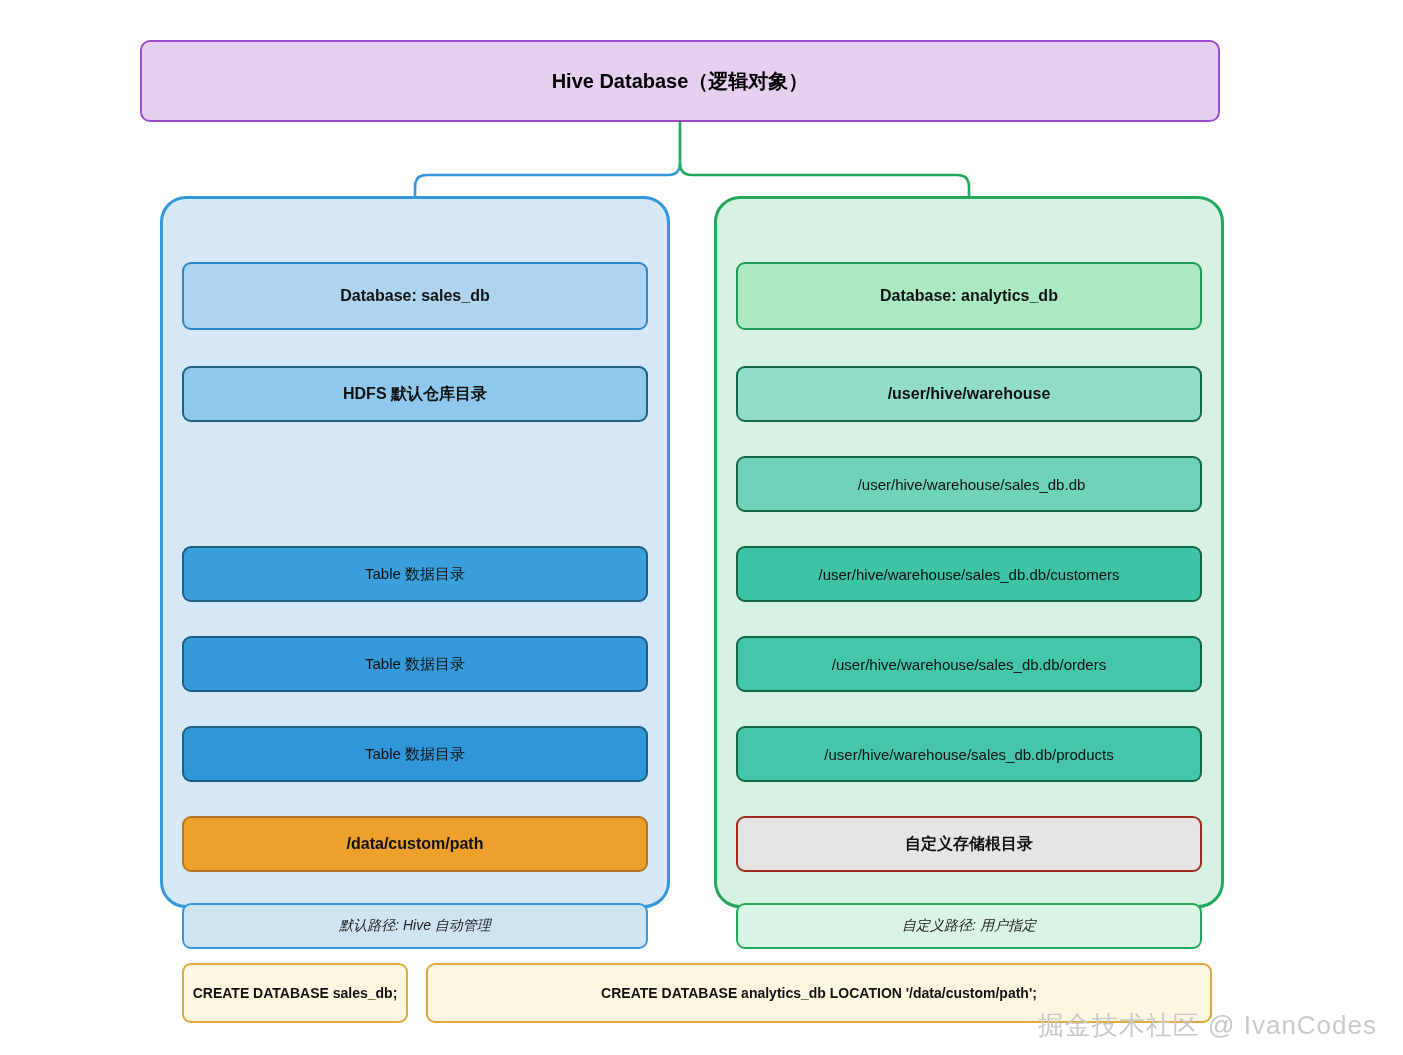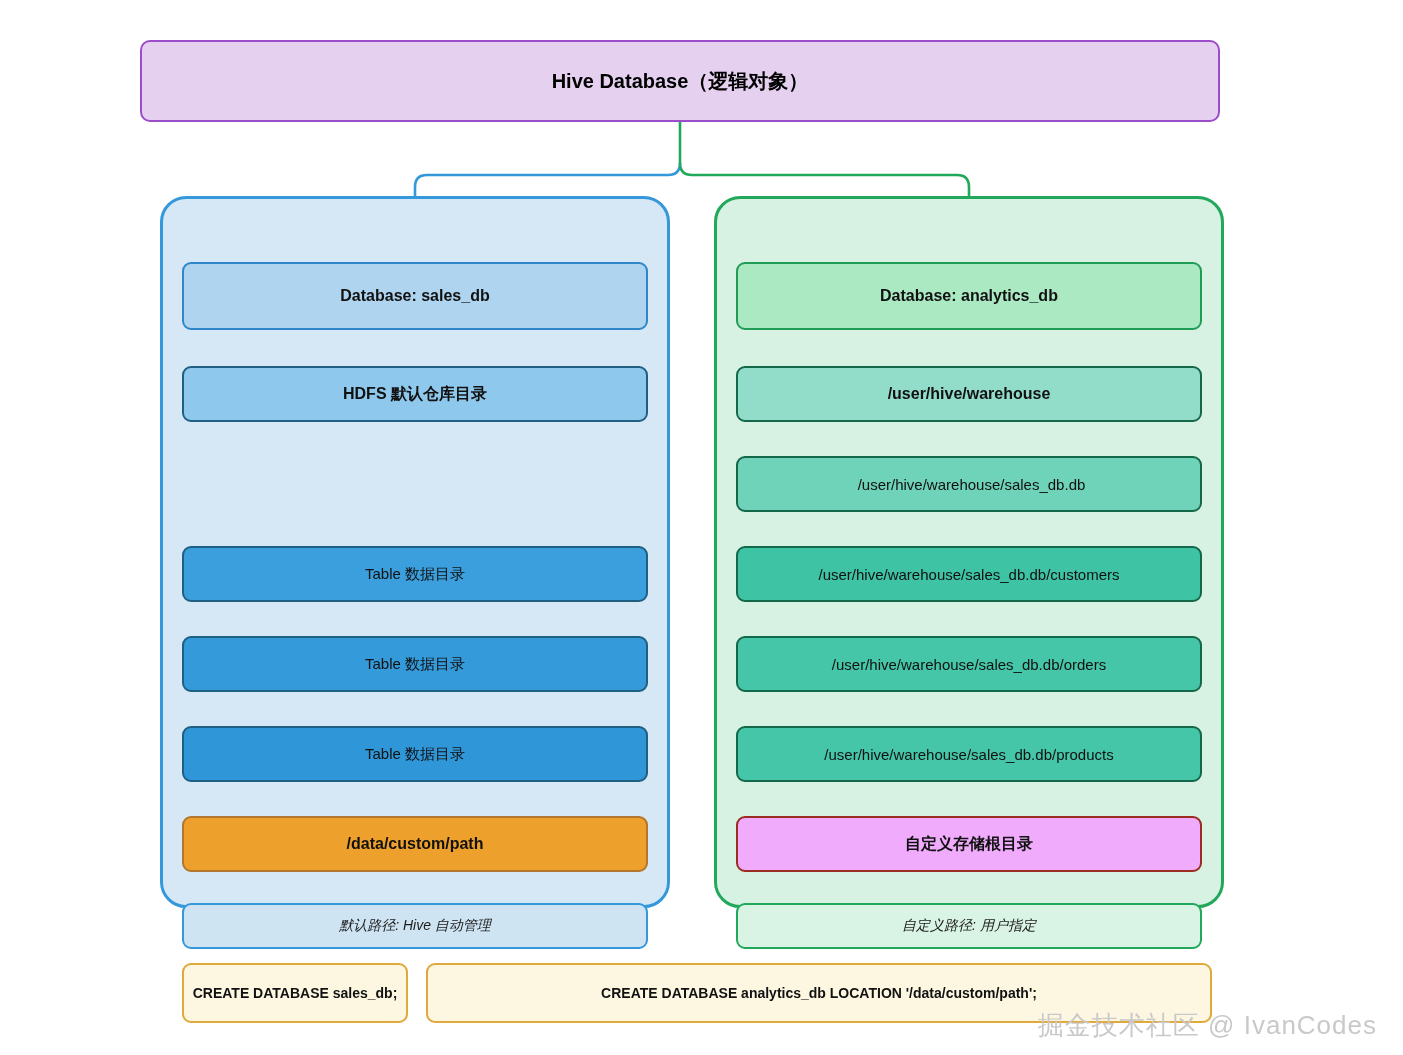--- a/index.html
+++ b/index.html
@@ -109,21 +109,21 @@
   .b6 { background: #2f97d8; border: 2.5px solid #1f5f82; }
   .orange { background: #eda02c; border: 2.5px solid #b4762a; }
 
   
   .g1 { background: #abe9c3; border: 2.5px solid #1f9d55; }
   .g2 { background: #92ddca; border: 2.5px solid #14684a; }
   .g3 { background: #6ed3b8; border: 2.5px solid #14684a; padding-left: 15px; }
   .g4 { background: #3ec3a5; border: 2.5px solid #14684a; }
   .g5 { background: #45c6a8; border: 2.5px solid #14684a; }
   .g6 { background: #45c6a8; border: 2.5px solid #14684a; }
-  .red { background: #f0abfc; border: 2.5px solid #9c2b20; }
+  .red { background: #e5e5e5; border: 2.5px solid #9c2b20; }
 
   
   .caption {
     position: absolute;
     box-sizing: border-box;
     height: 46px;
     border-radius: 9px;
     display: flex;
     align-items: center;
     justify-content: center;

